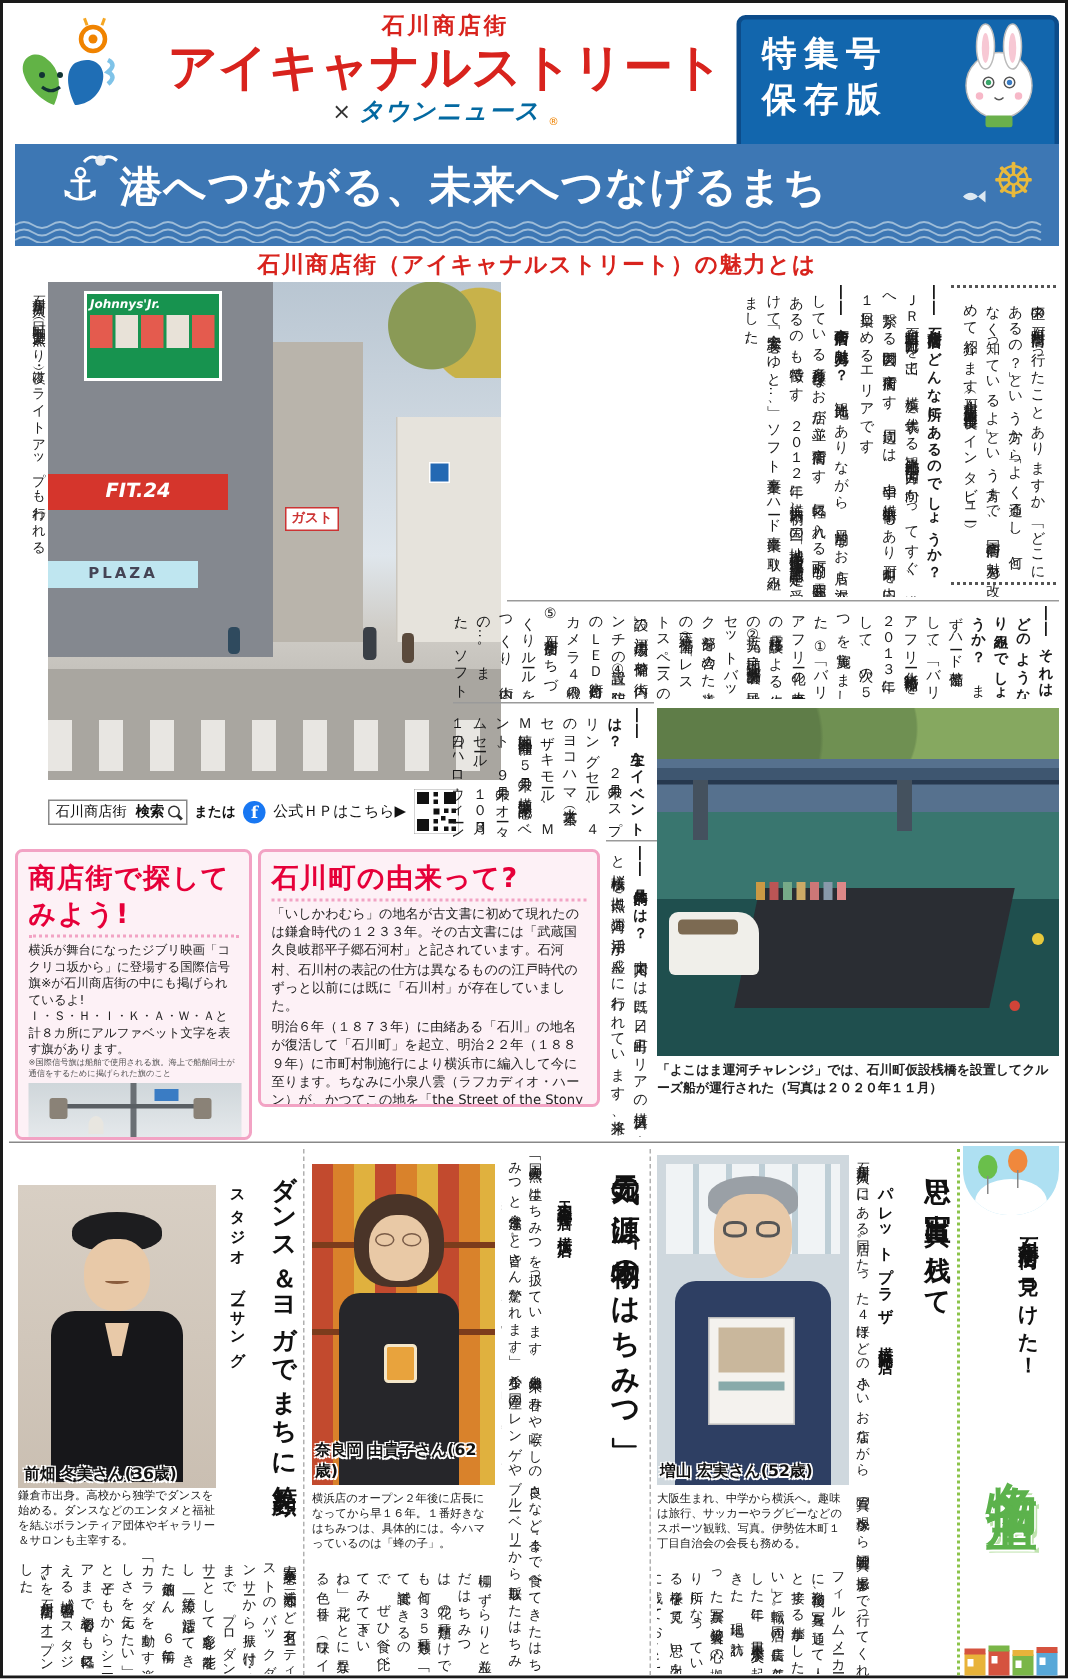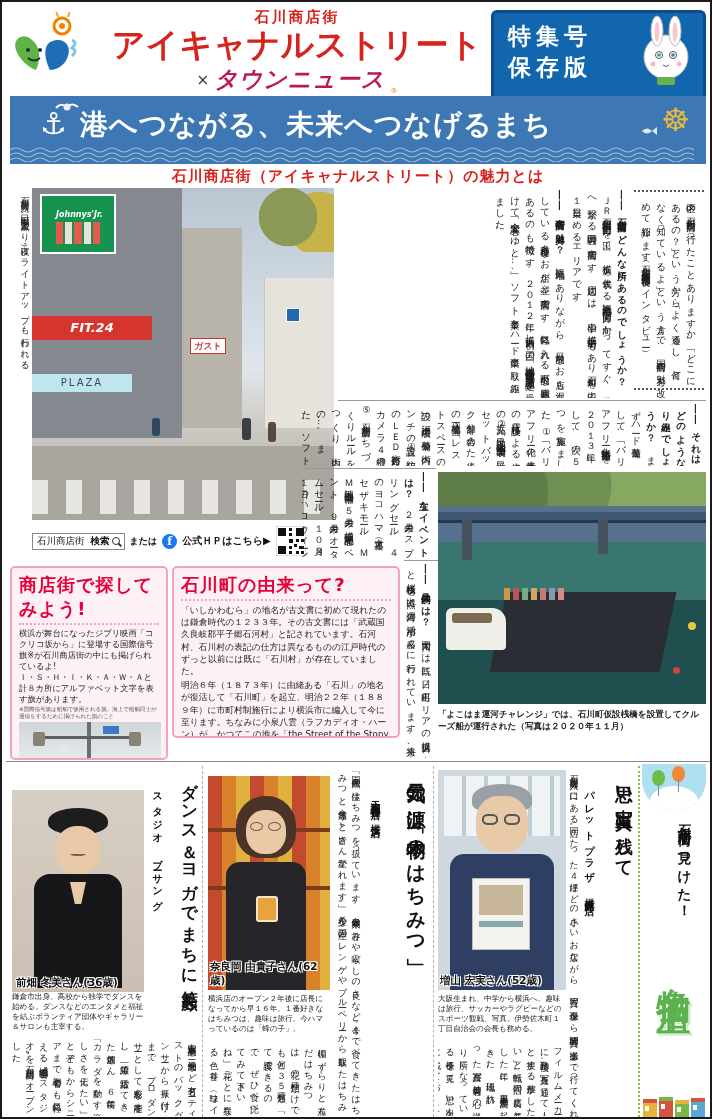--- a/index.html
+++ b/index.html
@@ -52,21 +52,21 @@
       <path d="M62 30 q6 3 0 8 q6 3 0 8" stroke="#7fc3e8" stroke-width="3" fill="none"></path>
     </svg>
     <div style="font-size:8.5px;font-style:italic;font-weight:bold;color:#1a3c7c;text-align:center">i-canal street</div>
   </div>
 
   <div class="abs" style="left:100px;top:6px;width:390px;height:86px;text-align:center">
     <div style="font-size:15px;font-weight:bold;color:#d8231d;letter-spacing:2px">石川商店街</div>
     <div style="font-size:33px;font-weight:bold;color:#d8231d;letter-spacing:0px;line-height:36px">アイキャナルストリート</div>
     <div style="margin-top:1px">
       <span style="font-size:15px;color:#333;vertical-align:middle">×</span>
-      <span style="font-size:23px;font-weight:bold;font-style:italic;color:#be185d;letter-spacing:1px;
+      <span style="font-size:16px;font-weight:bold;font-style:italic;color:#0369a1;letter-spacing:1px;
                    text-shadow:1px 1px 0 #fff, -1px 1px 0 #fff;vertical-align:middle">タウンニュース</span>
       <span style="font-size:7px;color:#f08300;vertical-align:bottom">®</span>
     </div>
   </div>
 
   <div class="abs" style="left:489px;top:8px;width:215px;height:96px;background:#1266ad;border:3px solid #0c4c8a;border-radius:6px">
     <div style="position:absolute;left:14px;top:8px;color:#fff;font-weight:bold;font-size:23px;letter-spacing:5px;line-height:31px">
       <div>特集号</div>
       <div>保存版</div>
     </div>
@@ -106,33 +106,33 @@
   </div>
 
   <div class="abs" style="left:0;top:165px;width:712px;text-align:center;color:#d8231d;font-size:15px;font-weight:bold;letter-spacing:1px">石川商店街（アイキャナルストリート）の魅力とは</div>
 
   <div class="abs v cap" style="left:10px;top:188px;width:18px;height:330px;font-size:9px;line-height:11px;letter-spacing:1px">石川商店街入り口（元町側交差点より）・夜はライトアップも行われる</div>
 
   <div class="photo" style="left:30px;top:186px;width:302px;height:332px;background:linear-gradient(#b9c6d2,#dfe6ec 55%,#cfccc6 70%,#aaa7a1 100%)">
     <div class="abs" style="left:0;top:0;width:150px;height:250px;background:#84888f"></div>
     <div class="abs" style="left:150px;top:40px;width:60px;height:200px;background:#b9b4ab"></div>
     <div class="abs" style="right:0;top:90px;width:70px;height:150px;background:#e6e3dc;border-left:1px solid #cac6bd"></div>
-    <div class="abs" style="left:8px;top:6px;width:76px;height:60px;background:#17934f;border:2px solid #fff;padding:14px">
+    <div class="abs" style="left:24px;top:6px;width:92px;height:60px;background:#17934f;border:2px solid #fff;padding:2px">
       <div style="color:#fff;font-size:8px;font-weight:bold;font-style:italic">Johnnys'Jr.</div>
       <div style="display:flex;gap:2px;margin-top:3px">
         <span style="width:15px;height:22px;background:#e45b4e;display:inline-block"></span>
         <span style="width:15px;height:22px;background:#e8e2d8;display:inline-block"></span>
         <span style="width:15px;height:22px;background:#e45b4e;display:inline-block"></span>
         <span style="width:15px;height:22px;background:#e8e2d8;display:inline-block"></span>
         <span style="width:15px;height:22px;background:#e45b4e;display:inline-block"></span>
       </div>
     </div>
     <div class="abs" style="left:0;top:128px;width:120px;height:24px;background:#d5352c;color:#fff;font-weight:bold;font-size:13px;
                 text-align:center;line-height:24px;font-style:italic">FIT.24</div>
-    <div class="abs" style="left:0;top:186px;width:100px;height:18px;background:#bfe6f0;color:#445;font-weight:normal;font-size:10px;
+    <div class="abs" style="left:0;top:186px;width:100px;height:18px;background:#bfe6f0;color:#445;font-weight:bold;font-size:10px;
                 text-align:center;line-height:18px;letter-spacing:2px">PLAZA</div>
     <div class="abs" style="left:158px;top:150px;width:36px;height:16px;background:#fff;border:1px solid #c33;color:#c33;font-size:9px;
                 font-weight:bold;text-align:center;line-height:15px">ガスト</div>
     <div class="abs" style="right:34px;top:120px;width:14px;height:14px;background:#2469b3;border:1px solid #fff"></div>
     <div class="abs" style="right:-8px;top:-6px;width:90px;height:70px;background:radial-gradient(circle at 40% 50%,#8a9a56 0 45%,transparent 46%),radial-gradient(circle at 75% 60%,#c8b24a 0 40%,transparent 41%)"></div>
     <div class="abs" style="left:0;bottom:0;width:100%;height:74px;background:#a9a6a0"></div>
     <div class="abs" style="left:0;bottom:6px;width:100%;height:34px;
          background:repeating-linear-gradient(90deg,#e8e6e2 0 16px,transparent 16px 34px)"></div>
     <div class="abs" style="left:210px;bottom:80px;width:9px;height:22px;background:#3a3f46;border-radius:3px"></div>
     <div class="abs" style="left:236px;bottom:78px;width:8px;height:20px;background:#5a4a3c;border-radius:3px"></div>
@@ -144,21 +144,21 @@
       <span>石川商店街</span>
       <span style="font-weight:bold;display:inline-flex;align-items:center;gap:2px">
         <span>検索</span>
           <span class="mag"></span>
       </span>
     </span>
     <span style="font-size:9px;font-weight:bold">または</span>
     <span class="fb">
         <span>f</span>
       </span>
-    <span style="font-size:10px;font-weight:bold">公式ＨＰはこちら▶</span>
+    <span style="font-size:10px;font-weight:normal">公式ＨＰはこちら▶</span>
     <svg width="30" height="30">
       <rect width="30" height="30" fill="#fff" stroke="#888" stroke-width="0.5"></rect>
       <path fill="#111" d="M2 2h8v8H2zM20 2h8v8h-8zM2 20h8v8H2zM4 4h4v4H4zM22 4h4v4h-4zM4 22h4v4H4zM13 2h3v3h-3zM13 7h3v3h-3zM13 13h4v4h-4zM20 13h3v3h-3zM25 13h3v3h-3zM13 20h3v3h-3zM18 18h3v3h-3zM23 20h5v3h-5zM13 25h3v3h-3zM20 25h3v3h-3zM25 25h3v3h-3z"></path>
     </svg>
   </div>
 
   <div class="abs v art" style="left:336px;top:188px;width:368px;height:208px">
     <p class="intro">中区の石川町商店街に行ったことありますか。「どこにあるの？」という方から「よく通るし、何となく知っているよ」という方まで、同商店街の魅力を改めて紹介します（石川商店街・大島重信理事長にインタビュー）</p>
     <p><span class="q">――石川商店街はどんな所にあるのでしょうか？</span>　<span>ＪＲ石川町駅南口（元町口）を出て、横浜を代表する観光地元町・山下方面に向かってすぐ、港へ繋がる玄関口の商店街です。周辺には、山手や横浜中華街もあり石川町を中心に１日楽しめるエリアです。</span></p>
     <p><span class="q">――商店街の魅力は？</span>　<span>観光地にありながら、日常的なお店も混在している多種多様なお店が並ぶ商店街です。気軽に入れる下町的な雰囲気があるのも特徴です。２０１２年に横浜市内初、国の「地域商店街活性化法」事業計画認定を受けて「安全安心でゆと…」、ソフト事業とハード事業に取り組みました。</span></p>
@@ -256,21 +256,21 @@
     <div class="abs" style="left:0;top:52px;width:122px;height:4px;background:#7c3c1c"></div>
     <div class="abs" style="left:0;top:110px;width:122px;height:4px;background:#7c3c1c"></div>
     <div class="abs" style="left:28px;top:20px;width:60px;height:62px;background:#4a3428;border-radius:48% 48% 40% 40%"></div>
     <div class="abs" style="left:38px;top:34px;width:40px;height:44px;background:#e9c9a6;border-radius:45%"></div>
     <div class="abs" style="left:42px;top:46px;width:13px;height:9px;border:1.5px solid #7a5c48;border-radius:50%"></div>
     <div class="abs" style="left:60px;top:46px;width:13px;height:9px;border:1.5px solid #7a5c48;border-radius:50%"></div>
     <div class="abs" style="left:18px;top:86px;width:80px;height:128px;background:#26262a;border-radius:14px 14px 0 0"></div>
     <div class="abs" style="left:48px;top:120px;width:22px;height:26px;background:#e8a33d;border:2px solid #f4e6c8;border-radius:3px"></div>
     <span class="label-onphoto" style="left:2px;bottom:2px">奈良岡 由貴子さん(62歳)</span>
   </div>
-  <div class="abs cap" style="left:206px;top:992px;width:122px">横浜店のオープン２年後に店長になってから早１６年。１番好きなはちみつは、趣味は旅行。今ハマっているのは「蜂の子」。</div>
+  <div class="abs cap" style="left:206px;top:992px;width:122px">横浜店のオープン２年後に店長になってから早１６年。１番好きなはちみつは、具体的には。今ハマっているのは「蜂の子」。</div>
   <div class="abs v art" style="left:206px;top:1040px;width:122px;height:74px;font-size:9px;line-height:13.5px">
     <p>棚にずらりと並んだはちみつは、花の種類だけでも何と３５種類も。「全て試食できるので、ぜひ食べ比べてみて下さいね」。花ごとに異なる色、香り、味（ワインの様に年でも異なる）、チーズやナッツといった相性の良い組合せなど、目からうろこの話ばかり。自分好みの１点を見つけるのも楽しい。</p>
 
   </div>
 
   <div class="abs v vhead" style="left:598px;top:770px;width:36px;height:260px;font-size:17.5px">思い出写真に残して</div>
   <div class="abs v shopname" style="left:580px;top:782px;width:14px;height:230px">パレットプラザ　横浜元町店</div>
   <div class="abs v art" style="left:566px;top:766px;width:14px;height:350px;font-size:9px;line-height:13.5px">
     <p>石川商店街入り口にある同店。たった４坪ほどの小さいお店ながら、写真の現像から証明写真の撮影まで行ってくれる頼もしい存在だ。</p>
   </div>

